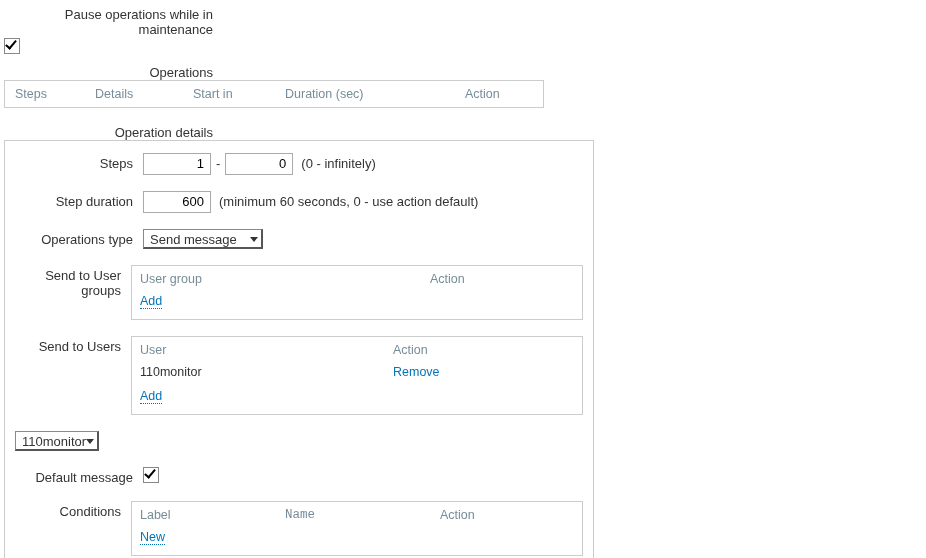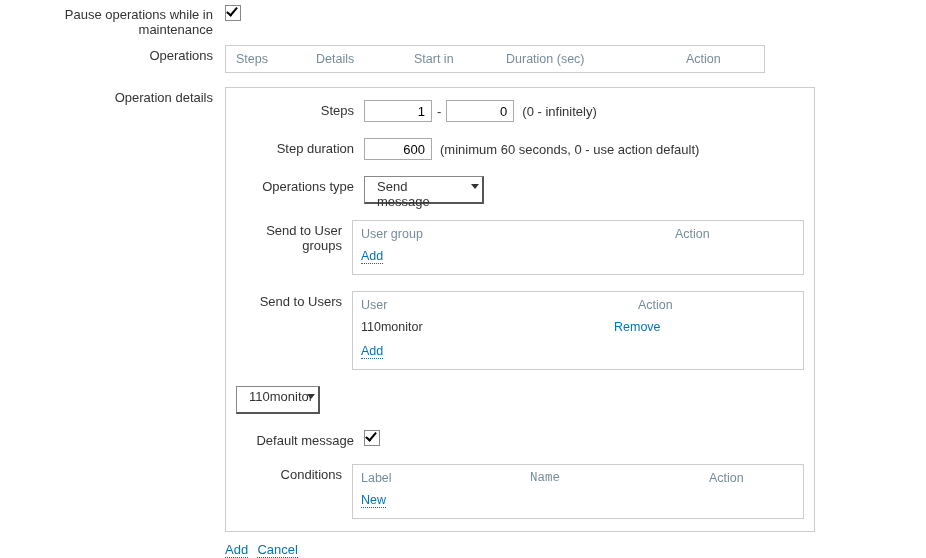--- a/index.html
+++ b/index.html
@@ -8,20 +8,21 @@
     font-size: 13px;
     color: #333;
     background: #fff;
     width: 926px;
     padding: 4px 0 20px 4px;
   }
   .form-row {
     display: flex;
     align-items: flex-start;
     margin-bottom: 8px;
+    flex-direction: column;
   }
   .form-label {
     width: 221px;
     text-align: right;
     padding-right: 12px;
     padding-top: 3px;
     color: #333;
   }
   .form-control {
     flex: 1;
@@ -88,45 +89,45 @@
     font-size: 13px;
   }
   .dash { margin: 0 5px; }
   .hint { margin-left: 8px; color: #333; }
 
   
   .select-wrap {
     position: relative;
     display: inline-block;
     border: 1px solid #888;
-    height: 28px;
+    height: 20px;
     background: #fff;
     font-size: 13px;
-    padding: 2px 20px 2px 12px;
+    padding: 2px 20px 2px 6px;
     border-right: 2px solid #555;
     border-bottom: 2px solid #555;
   }
   .select-arrow {
     position: absolute;
     right: 3px;
     top: 7px;
     width: 0; height: 0;
     border-left: 4px solid transparent;
     border-right: 4px solid transparent;
     border-top: 5px solid #333;
   }
 
   
   .sub-table {
     border: 1px solid #ccc;
     width: 452px;
     padding: 6px 8px 10px 8px;
     font-size: 12.5px;
   }
-  .sub-header { display: flex; margin-bottom: 8px; gap: 24px; }
+  .sub-header { display: flex; margin-bottom: 8px; }
   .sub-hcol { color: #768D99; }
   .sub-body-row { display: flex; margin-bottom: 10px; }
   .link { color: #0275B8; cursor: pointer; }
   .link-u { color: #0275B8; cursor: pointer; border-bottom: 1px dotted #0275B8; display:inline-block; line-height:14px; }
 </style>
 </head>
 <body>
 
 <div class="form-row">
   <div class="form-label">Pause operations while in maintenance</div>

